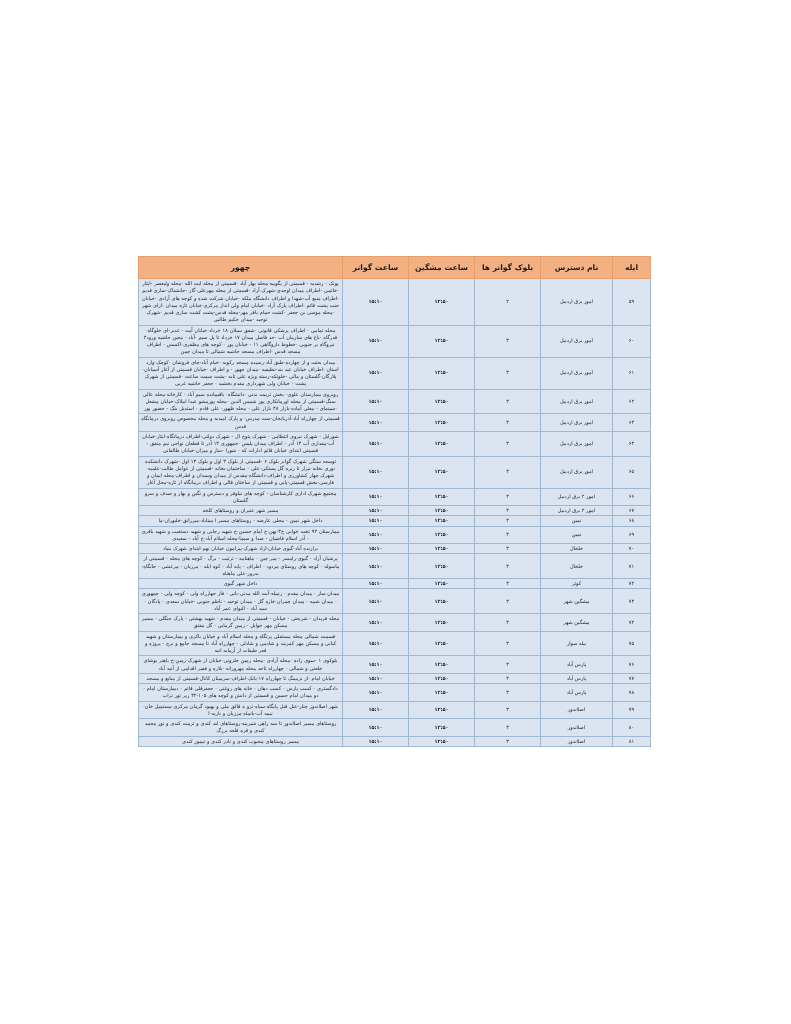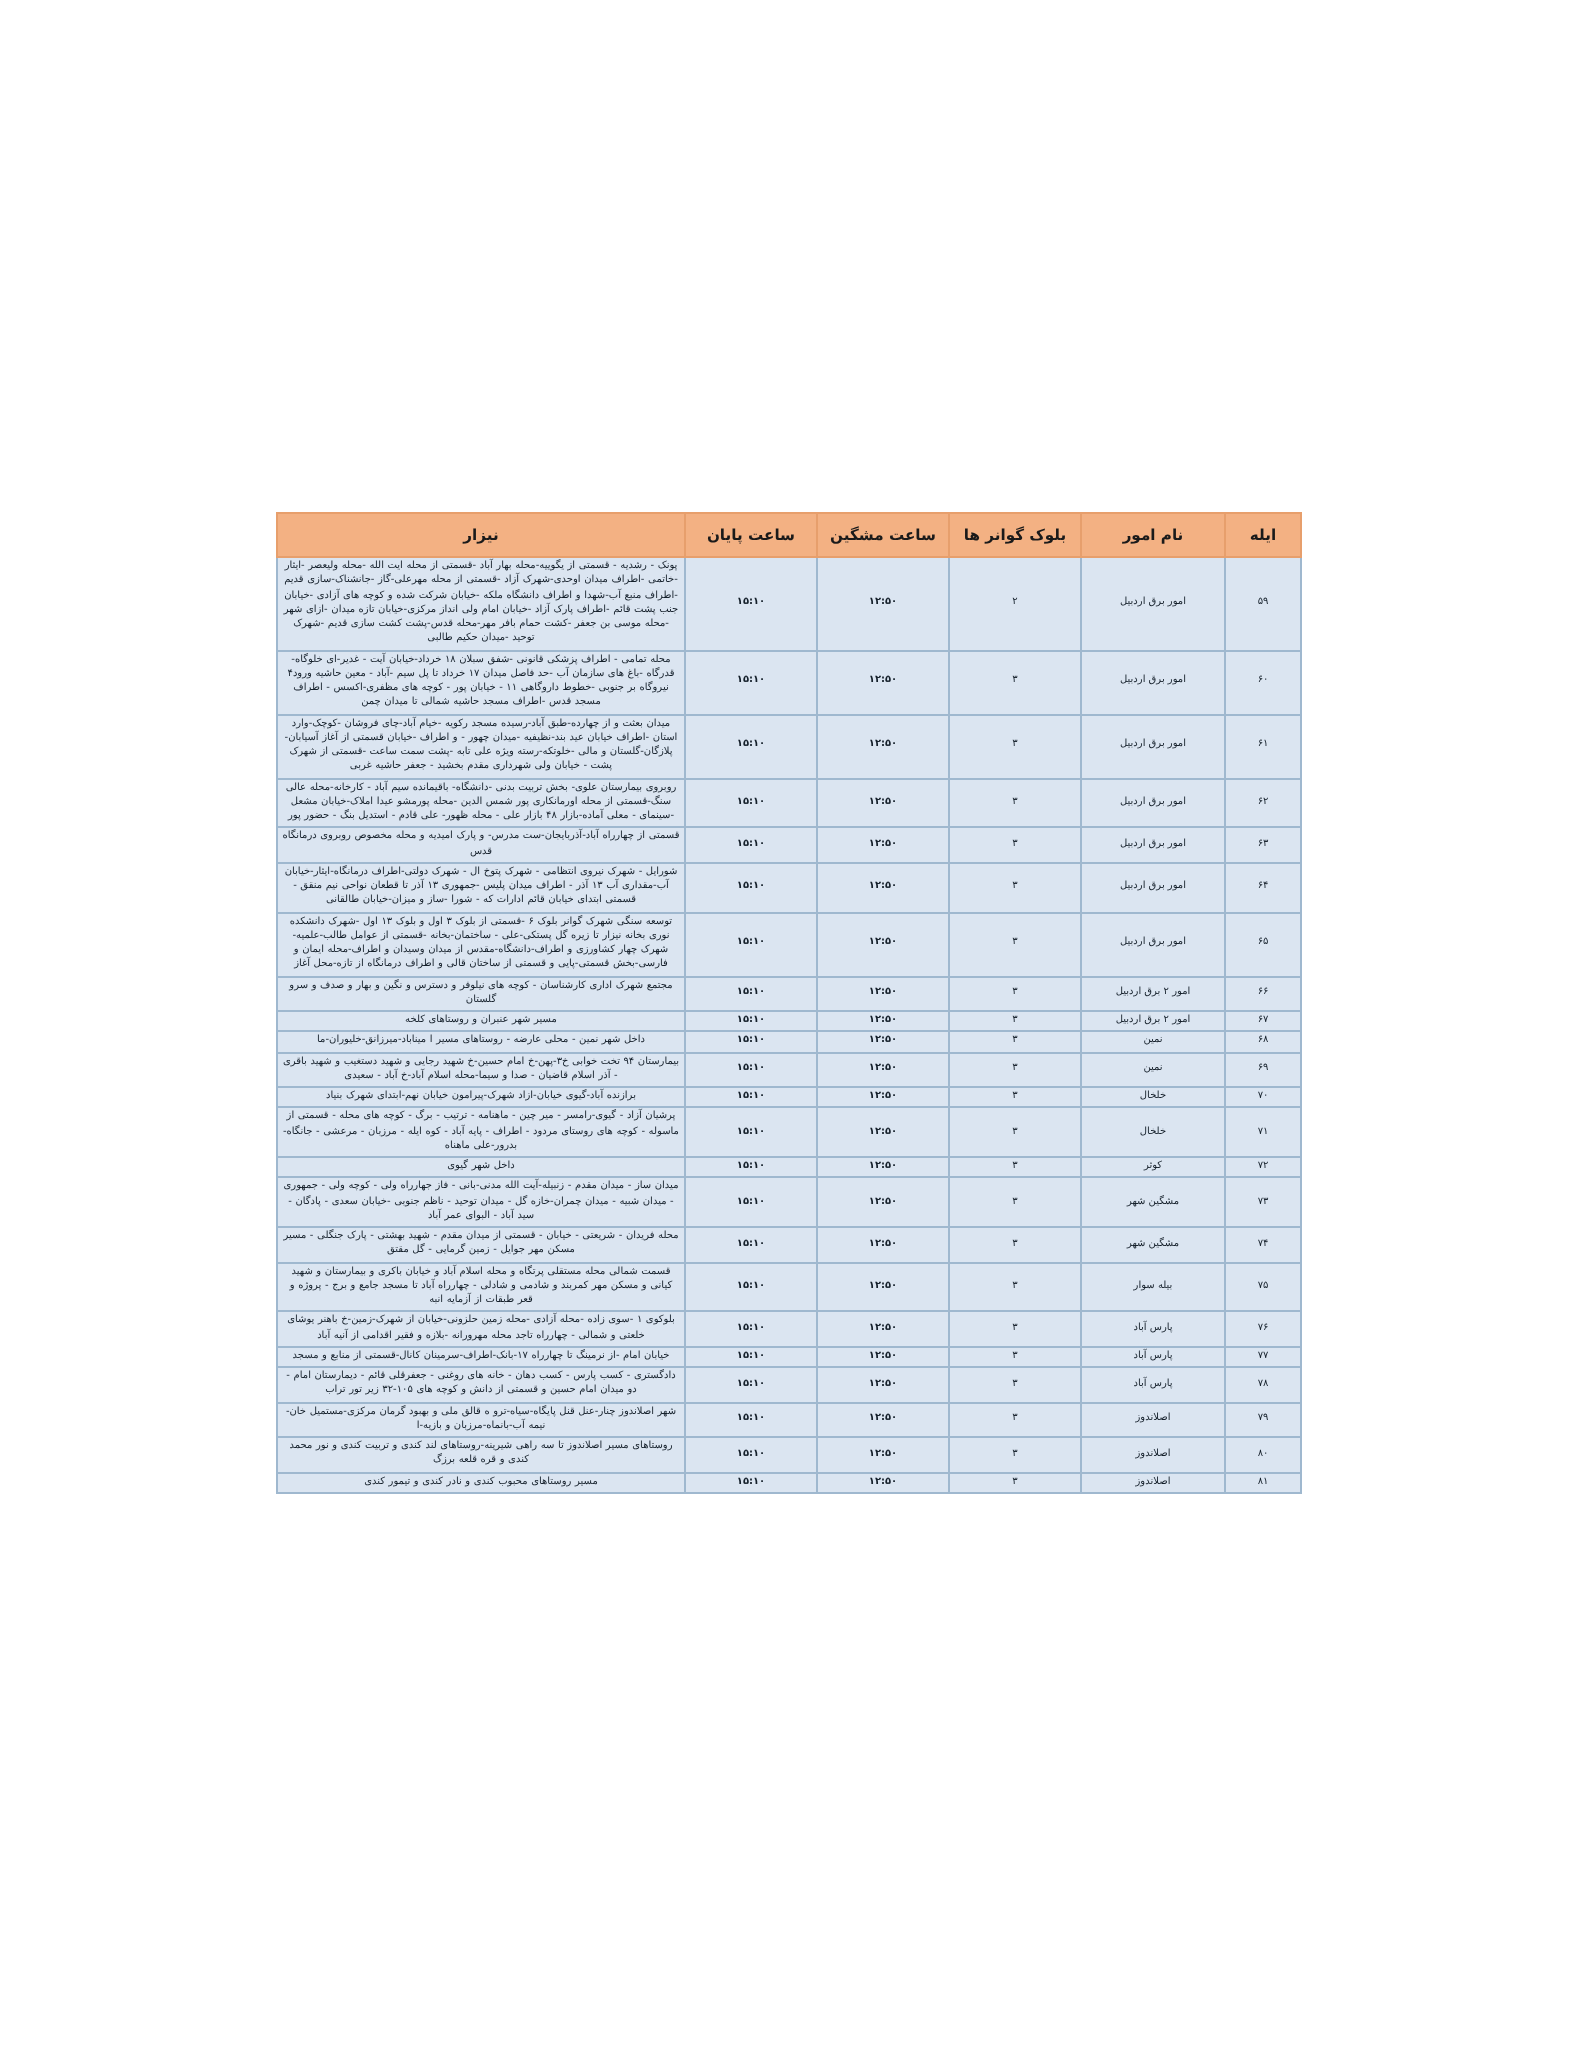--- a/index.html
+++ b/index.html
@@ -109,25 +109,25 @@
         <col class="w-radif">
         <col class="w-omur">
         <col class="w-block">
         <col class="w-start">
         <col class="w-end">
         <col class="w-address">
       </colgroup>
       <thead>
         <tr>
           <th>ایله</th>
-          <th>نام امور</th>
+          <th>نام دسترس</th>
           <th>بلوک گوانر ها</th>
           <th>ساعت مشگین</th>
-          <th>ساعت پایان</th>
-          <th>نیزار</th>
+          <th>ساعت گوانر</th>
+          <th>چهور</th>
         </tr>
       </thead>
       <tbody id="table-body">
           <tr>
             <td class="col-radif">۵۹</td>
             <td class="col-omur">امور برق اردبیل</td>
             <td class="col-block">۲</td>
             <td class="col-start">۱۲:۵۰</td>
             <td class="col-end">۱۵:۱۰</td>
             <td class="col-address">پونک - رشدیه - قسمتی از یگوییه-محله بهار آباد -قسمتی از محله ایت الله -محله ولیعصر -ایثار -خاتمی -اطراف میدان اوحدی-شهرک آزاد -قسمتی از محله مهرعلی-گاز -جانشناک-سازی قدیم -اطراف منبع آب-شهدا و اطراف دانشگاه ملکه -خیابان شرکت شده و کوچه های آزادی -خیابان جنب پشت قائم -اطراف پارک آزاد -خیابان امام ولی انداز مرکزی-خیابان تازه میدان -ازای شهر -محله موسی بن جعفر -کشت حمام بافر مهر-محله قدس-پشت کشت سازی قدیم -شهرک توحید -میدان حکیم طالبی</td>

